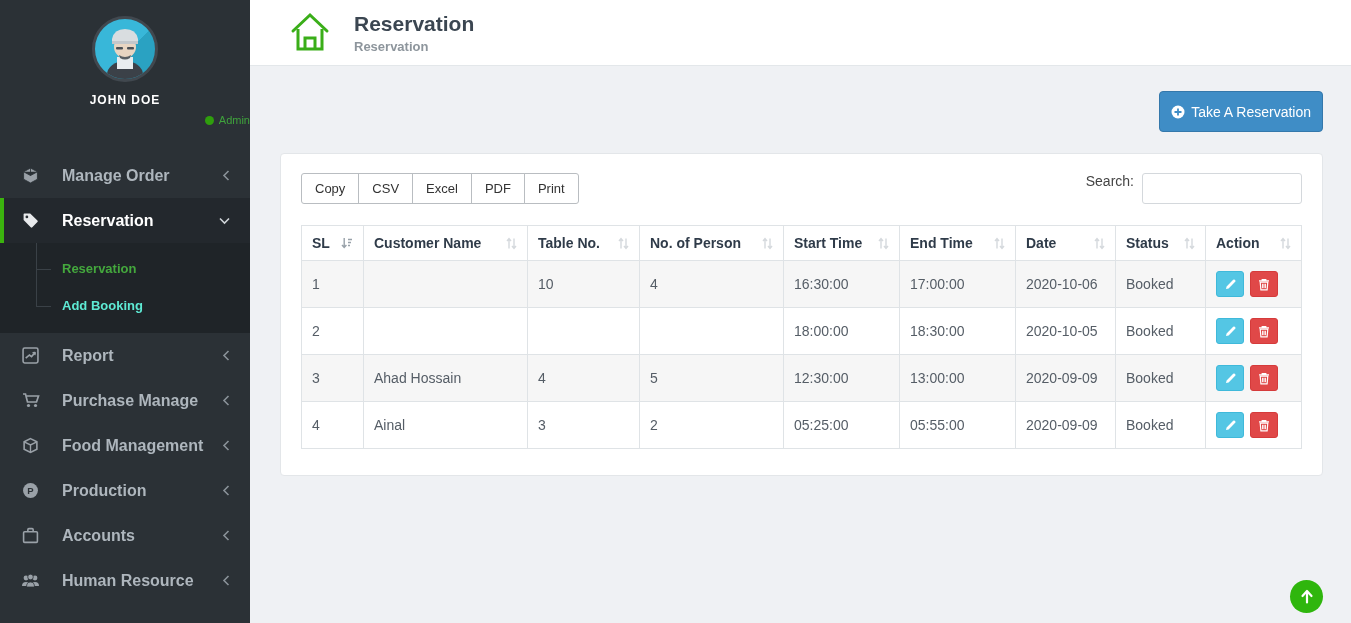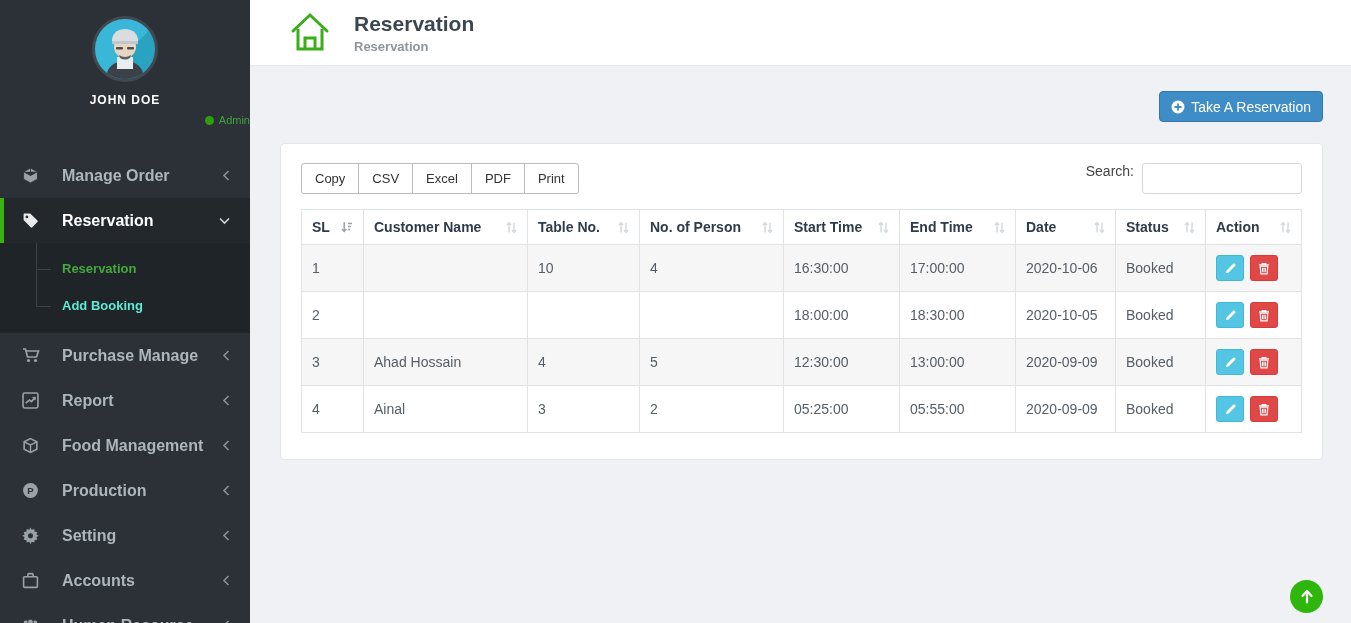--- a/index.html
+++ b/index.html
@@ -45,25 +45,25 @@
     background:#ffffff; height:66px; border-bottom:1px solid #e3e7ea;
     display:flex; align-items:center; padding-left:39px;
   }
   .title-block { margin-left:23px; }
   .page-title { font-size:21px; font-weight:bold; color:#3b4651; }
   .page-subtitle { font-size:13px; color:#8d959c; margin-top:3px; font-weight:bold; }
   .content { flex:1; padding:25px 33px 0 30px; position:relative; }
   .actions-row { display:flex; justify-content:flex-end; margin-bottom:21px; }
   .btn-primary {
     background:#3f8dc6; border:1px solid #3478ab; color:#fff; font-size:14px;
-    height:31px; padding:0 11px; border-radius:4px; display:flex; align-items:center; gap:6px;
+    height:41px; padding:0 11px; border-radius:4px; display:flex; align-items:center; gap:6px;
     cursor:pointer; font-family:inherit;
   }
   .card { background:#ffffff; border:1px solid #e3e6e9; border-radius:4px; padding:19px 20px 26px; }
-  .toolbar { display:flex; justify-content:space-between; align-items:center; margin-bottom:15px; }
+  .toolbar { display:flex; justify-content:space-between; align-items:center; margin-bottom:21px; }
   .export-group { display:flex; }
   .export-btn {
     background:#fff; border:1px solid #b9bdc1; color:#333; font-size:13px;
     padding:7px 13px; margin-left:-1px; cursor:pointer; font-family:inherit;
   }
   .export-btn:first-child { border-radius:3px 0 0 3px; margin-left:0; }
   .export-btn:last-child { border-radius:0 3px 3px 0; }
   .search-wrap { display:flex; align-items:flex-start; gap:8px; font-size:14px; color:#444; }
   .search-input { width:160px; height:31px; border:1px solid #d4d8dc; border-radius:3px; padding:0 8px; font-family:inherit; font-size:13px; }
   table { width:100%; border-collapse:collapse; table-layout:fixed; }
@@ -141,53 +141,53 @@
       </span>
     </div>
 
     <div class="submenu">
       <div class="submenu-item active">Reservation</div>
       <div class="submenu-item">Add Booking</div>
     </div>
 
     <div class="nav-item">
       <span class="nav-icon">
+        <svg width="17" height="17" viewBox="0 0 16 16">
+            <rect x="1" y="1" width="14" height="14" rx="1.5" fill="none" stroke="#9aa1a8" stroke-width="1.5"></rect>
+            <path d="M3.5 10.5 L7 7.5 L9 9 L12.5 5" fill="none" stroke="#9aa1a8" stroke-width="1.6"></path>
+            <path d="M12.5 5 l-2.6 0.4 M12.5 5 l-0.4 2.6" stroke="#9aa1a8" stroke-width="1.3"></path>
+          </svg>
+      </span>
+      <span class="nav-label">Report</span>
+      <span class="nav-chev">
+        <svg width="8" height="11" viewBox="0 0 8 11">
+            <path d="M6.5 1 L2 5.5 L6.5 10" fill="none" stroke="#8a9299" stroke-width="1.6"></path>
+          </svg>
+      </span>
+    </div>
+
+    <div class="nav-item">
+      <span class="nav-icon">
         <svg width="18" height="17" viewBox="0 0 18 16">
             <path d="M1 1.5 L3.5 1.5 L5.5 9.5 L14.5 9.5 L16.5 3.5 L4 3.5" fill="none" stroke="#9aa1a8" stroke-width="1.7"></path>
             <circle cx="6.5" cy="13" r="1.6" fill="#9aa1a8"></circle>
             <circle cx="13.5" cy="13" r="1.6" fill="#9aa1a8"></circle>
           </svg>
       </span>
       <span class="nav-label">Purchase Manage</span>
       <span class="nav-chev">
         <svg width="8" height="11" viewBox="0 0 8 11">
             <path d="M6.5 1 L2 5.5 L6.5 10" fill="none" stroke="#8a9299" stroke-width="1.6"></path>
           </svg>
       </span>
     </div>
 
     <div class="nav-item">
       <span class="nav-icon">
         <svg width="17" height="17" viewBox="0 0 16 16">
-            <rect x="1" y="1" width="14" height="14" rx="1.5" fill="none" stroke="#9aa1a8" stroke-width="1.5"></rect>
-            <path d="M3.5 10.5 L7 7.5 L9 9 L12.5 5" fill="none" stroke="#9aa1a8" stroke-width="1.6"></path>
-            <path d="M12.5 5 l-2.6 0.4 M12.5 5 l-0.4 2.6" stroke="#9aa1a8" stroke-width="1.3"></path>
-          </svg>
-      </span>
-      <span class="nav-label">Report</span>
-      <span class="nav-chev">
-        <svg width="8" height="11" viewBox="0 0 8 11">
-            <path d="M6.5 1 L2 5.5 L6.5 10" fill="none" stroke="#8a9299" stroke-width="1.6"></path>
-          </svg>
-      </span>
-    </div>
-
-    <div class="nav-item">
-      <span class="nav-icon">
-        <svg width="17" height="17" viewBox="0 0 16 16">
             <path d="M8 1.5 L14 4.5 L14 11.5 L8 14.5 L2 11.5 L2 4.5 Z" fill="none" stroke="#9aa1a8" stroke-width="1.5"></path>
             <path d="M2 4.5 L8 7.5 L14 4.5 M8 7.5 L8 14.5" fill="none" stroke="#9aa1a8" stroke-width="1.3"></path>
           </svg>
       </span>
       <span class="nav-label">Food Management</span>
       <span class="nav-chev">
         <svg width="8" height="11" viewBox="0 0 8 11">
             <path d="M6.5 1 L2 5.5 L6.5 10" fill="none" stroke="#8a9299" stroke-width="1.6"></path>
           </svg>
       </span>
@@ -201,34 +201,20 @@
           </svg>
       </span>
       <span class="nav-label">Production</span>
       <span class="nav-chev">
         <svg width="8" height="11" viewBox="0 0 8 11">
             <path d="M6.5 1 L2 5.5 L6.5 10" fill="none" stroke="#8a9299" stroke-width="1.6"></path>
           </svg>
       </span>
     </div>
 
-    <div class="nav-item">
-      <span class="nav-icon">
-        <svg width="17" height="17" viewBox="0 0 16 16">
-            <path d="M8 0.5 l1.2 2.2 2.4-0.8 0.3 2.5 2.5 0.3-0.8 2.4 2.2 1.2-2.2 1.2 0.8 2.4-2.5 0.3-0.3 2.5-2.4-0.8-1.2 2.2-1.2-2.2-2.4 0.8-0.3-2.5-2.5-0.3 0.8-2.4-2.2-1.2 2.2-1.2-0.8-2.4 2.5-0.3 0.3-2.5 2.4 0.8z" fill="#9aa1a8"></path>
-            <circle cx="8" cy="8.3" r="2.4" fill="#2b3136"></circle>
-          </svg>
-      </span>
-      <span class="nav-label">Setting</span>
-      <span class="nav-chev">
-        <svg width="8" height="11" viewBox="0 0 8 11">
-            <path d="M6.5 1 L2 5.5 L6.5 10" fill="none" stroke="#8a9299" stroke-width="1.6"></path>
-          </svg>
-      </span>
-    </div>
 
     <div class="nav-item">
       <span class="nav-icon">
         <svg width="17" height="17" viewBox="0 0 16 16">
             <rect x="1.5" y="4.5" width="13" height="10" rx="1" fill="none" stroke="#9aa1a8" stroke-width="1.5"></rect>
             <path d="M5.5 4.5 L5.5 2.5 A1 1 0 0 1 6.5 1.5 L9.5 1.5 A1 1 0 0 1 10.5 2.5 L10.5 4.5" fill="none" stroke="#9aa1a8" stroke-width="1.5"></path>
           </svg>
       </span>
       <span class="nav-label">Accounts</span>
       <span class="nav-chev">

